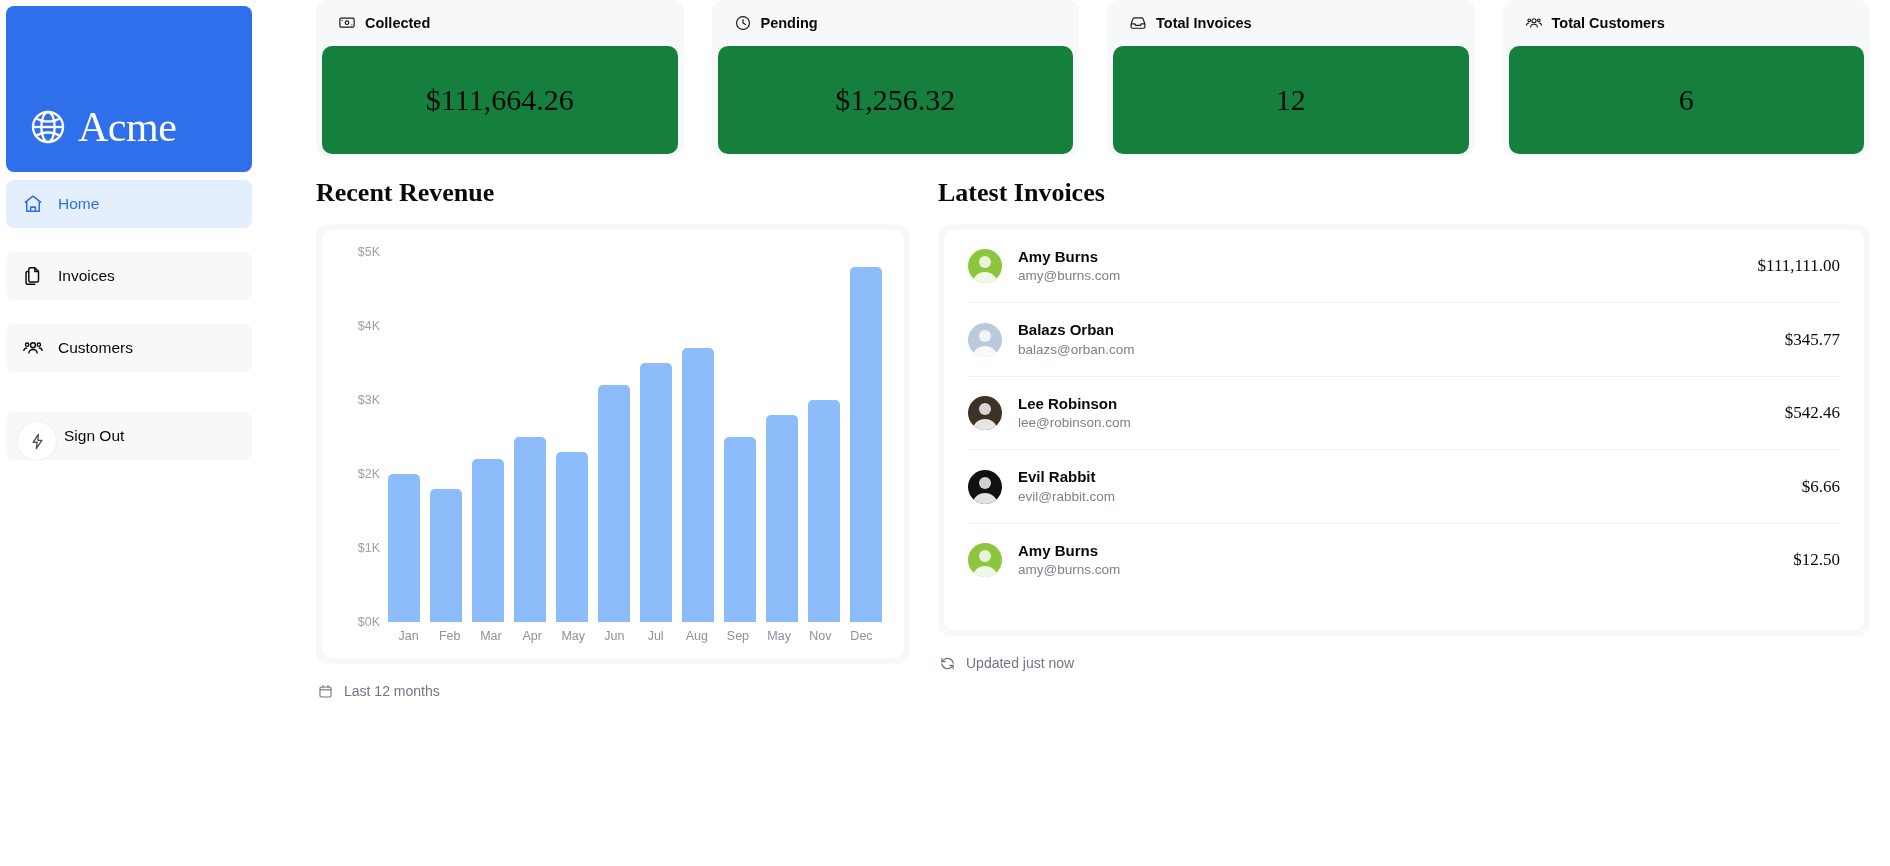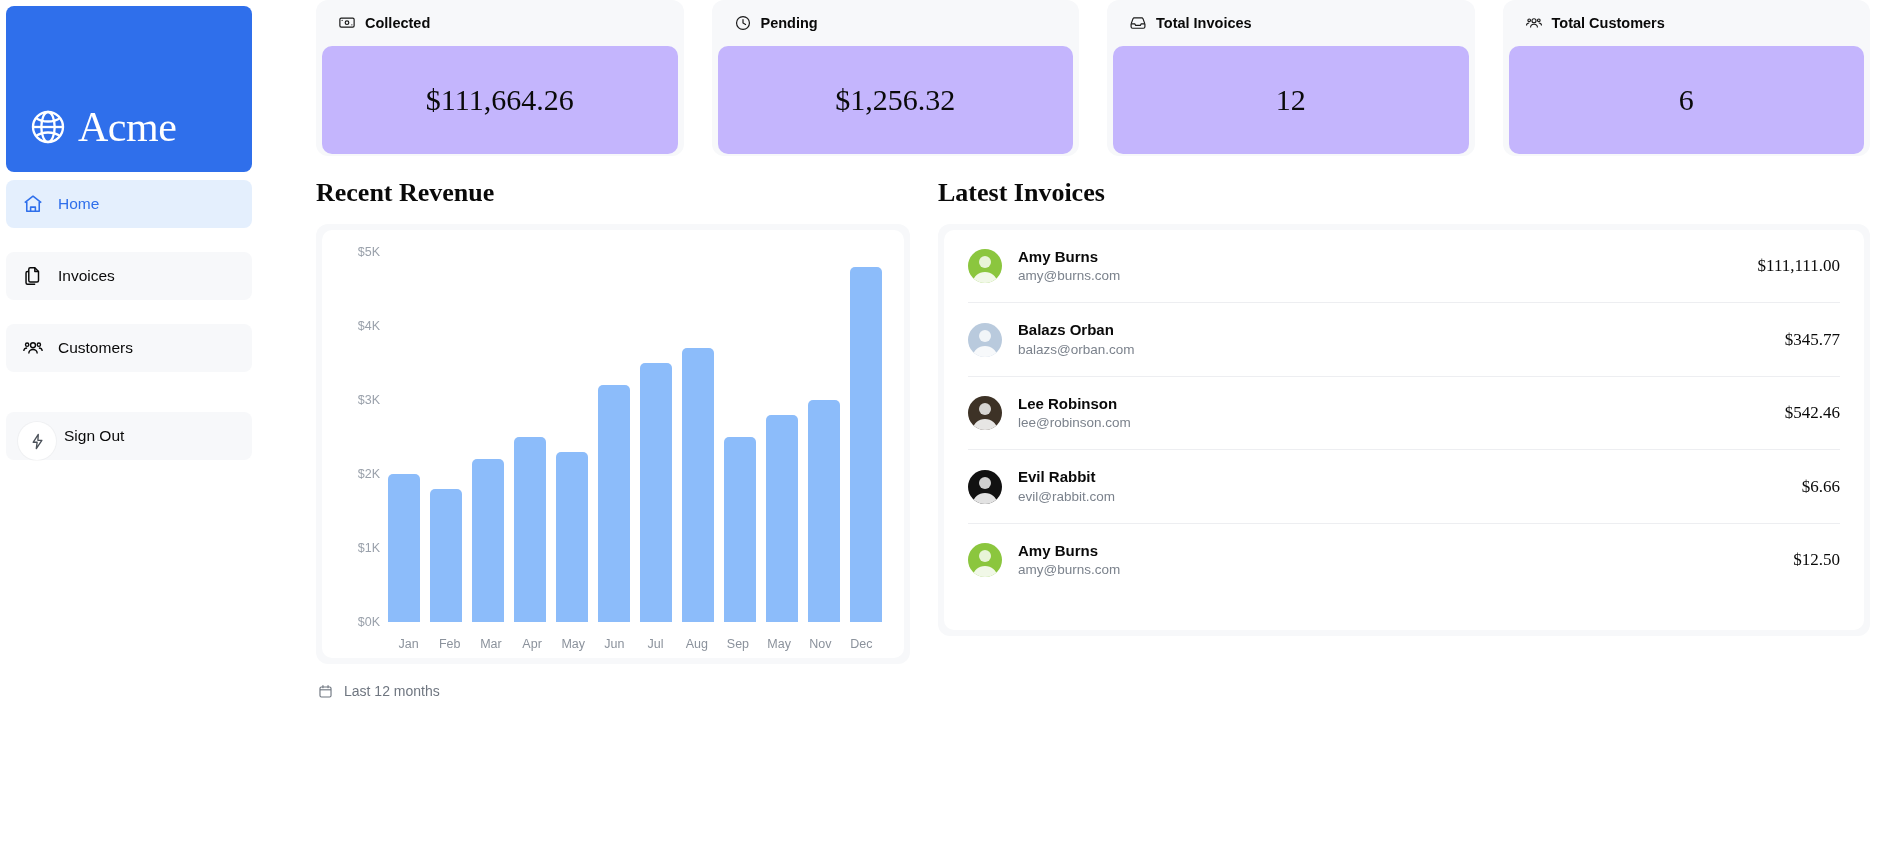--- a/index.html
+++ b/index.html
@@ -92,21 +92,21 @@
     overflow: hidden;
   }
   .stat-head {
     display: flex; align-items: center; gap: 9px;
     padding: 14px 0 14px 22px;
     font-size: 14.5px; font-weight: bold; color: #0a0a0a;
   }
   .stat-head .st-ic { width: 18px; height: 18px; display: flex; align-items: center; justify-content: center; color: #1a1a1a; }
   .stat-body {
     margin: 0 6px 6px 6px;
-    background: #c4b5fd;
+    background: #15803d;
     border-radius: 10px;
     height: 108px;
     display: flex; align-items: center; justify-content: center;
     font-family: "Liberation Serif", serif;
     font-size: 30px;
     color: #0a0a0a;
   }
 
   
   .sec-row { display: flex; gap: 28px; margin-top: 24px; }
@@ -155,23 +155,22 @@
     gap: 10px;
   }
   .bar {
     flex: 1 1 0;
     background: #8cbcfa;
     border-radius: 5px 5px 0 0;
     min-width: 0;
   }
   .x-axis {
     grid-column: 2; grid-row: 2;
-    display: flex; justify-content: center; gap: 0;
+    display: flex; justify-content: space-between; gap: 0;
     padding-top: 7px;
-    margin-top: 8px;
   }
   .x-tick {
     flex: 1 1 0; text-align: center;
     font-size: 12.5px; color: #8b929c;
   }
 
   
   .inv-card {
     background: #f7f8fa;
     border-radius: 12px;
@@ -463,16 +462,27 @@
                   </svg></span>
                 <div class="inv-meta">
                   <div class="inv-name">Amy Burns</div>
                   <div class="inv-mail">amy@burns.com</div>
                 </div>
                 <div class="inv-amt">$12.50</div>
               </div>
             </div>
         </div>
 
+        <div class="foot">
+          <span class="f-ic">
+            <svg viewBox="0 0 24 24" width="17" height="17" fill="none" stroke="currentColor" stroke-width="1.7" stroke-linecap="round" stroke-linejoin="round">
+              <path d="M20 11.5a8 8 0 0 0-13.6-4.4L4 9.4"></path>
+              <path d="M4 4.6v4.8h4.8"></path>
+              <path d="M4 12.5a8 8 0 0 0 13.6 4.4L20 14.6"></path>
+              <path d="M20 19.4v-4.8h-4.8"></path>
+            </svg>
+          </span>
+          <span>Updated just now</span>
+        </div>
       </div>
     </section>
   </main>
 </div>
 
 </body></html>

